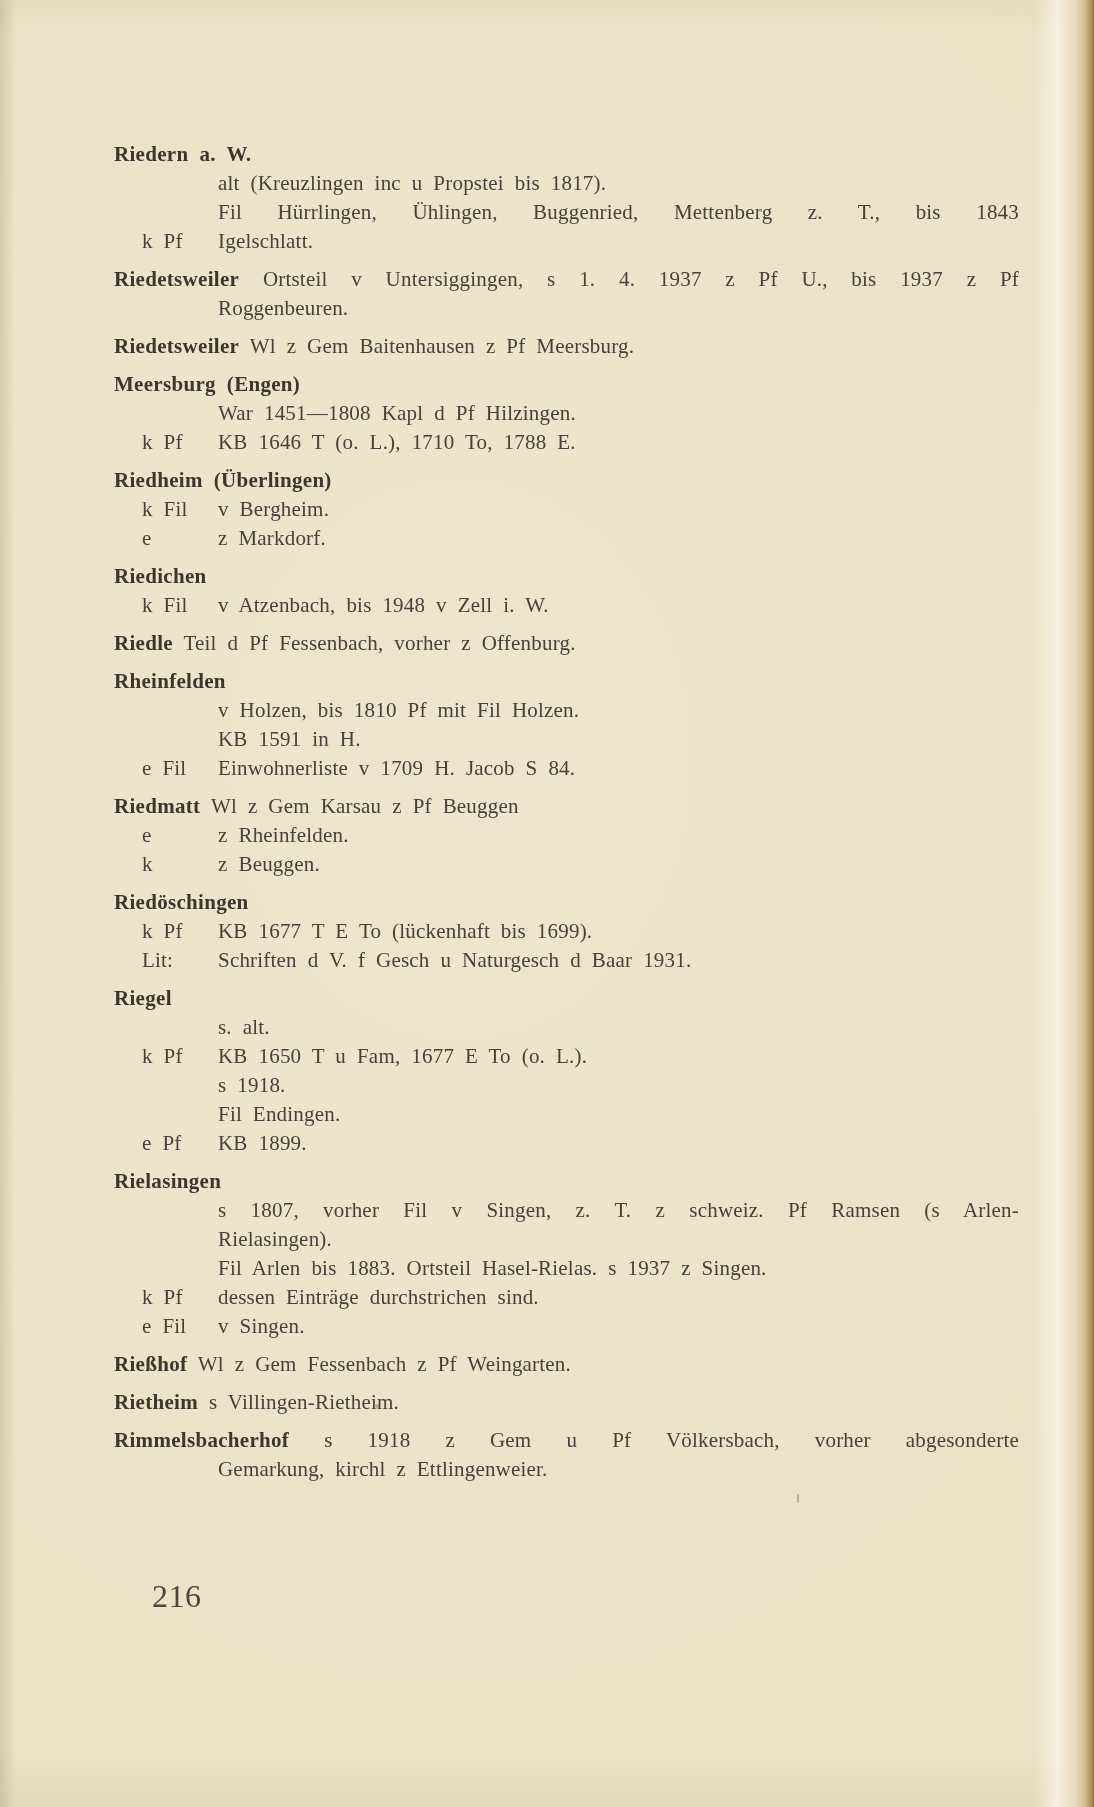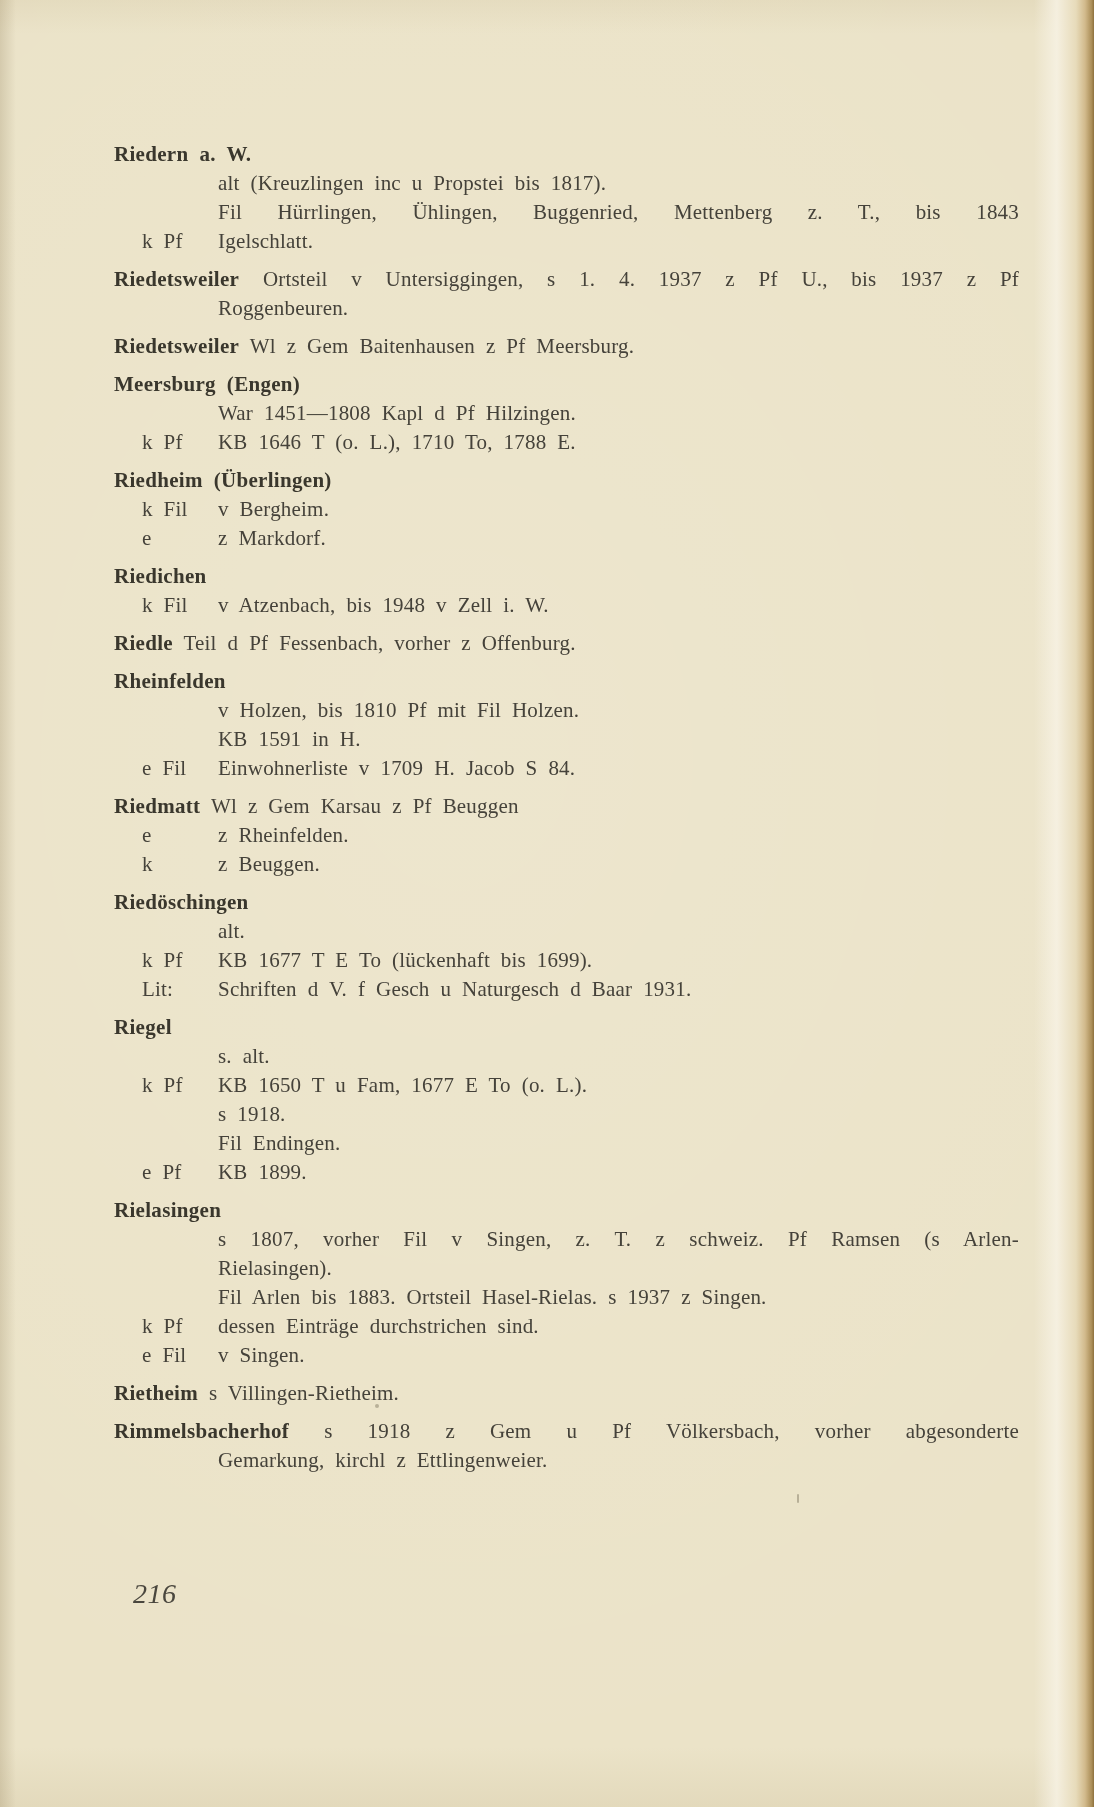--- a/index.html
+++ b/index.html
@@ -43,22 +43,22 @@
   .entry-line, .row-line, .cont-line { min-height: 29px; }
   .cont-line { padding-left: 104px; }
   .row { display: flex; align-items: flex-end; }
   .row-label {
     flex: 0 0 104px; width: 104px; box-sizing: border-box;
     padding-left: 28px; white-space: nowrap;
   }
   .row-lines { flex: 1 1 auto; min-width: 0; }
   .just { text-align: justify; text-align-last: justify; }
   .page-number {
-    position: absolute; left: 133px; top: 1578px;
-    font-size: 28px; color: #4a473e; letter-spacing: 0.5px; font-style: italic;
+    position: absolute; left: 152px; top: 1578px;
+    font-size: 32px; color: #4a473e; letter-spacing: 0.5px;
   }
   .blemish { position: absolute; background: rgba(90,80,60,0.35); border-radius: 50%; }
   .blemish.b1 { left: 375px; top: 1404px; width: 4px; height: 4px; }
   .blemish.b2 { left: 797px; top: 1494px; width: 2px; height: 9px; border-radius: 2px; }
 </style>
 </head>
 <body>
 
 <div class="page">
   <div class="edge-left"></div>
@@ -143,21 +143,20 @@
           <div class="row-lines">
             <div class="row-line">z Beuggen.</div>
           </div>
         </div>
       </section>
       <section class="entry">
         <div class="entry-line head-line"><span class="headword">Riedöschingen</span></div>
         <div class="row">
           <span class="row-label">k Pf</span>
           <div class="row-lines">
-            <div class="row-line">alt.</div>
             <div class="row-line">KB 1677 T E To (lückenhaft bis 1699).</div>
           </div>
         </div>
         <div class="row">
           <span class="row-label">Lit:</span>
           <div class="row-lines">
             <div class="row-line">Schriften d V. f Gesch u Naturgesch d Baar 1931.</div>
           </div>
         </div>
       </section>
@@ -189,20 +188,23 @@
             <div class="row-line">Fil Arlen bis 1883. Ortsteil Hasel-Rielas. s 1937 z Singen.</div>
             <div class="row-line">dessen Einträge durchstrichen sind.</div>
           </div>
         </div>
         <div class="row">
           <span class="row-label">e Fil</span>
           <div class="row-lines">
             <div class="row-line">v Singen.</div>
           </div>
         </div>
+      </section>
+      <section class="entry">
+        <div class="entry-line head-line"><span class="headword">Rießhof</span> <span class="inline-text">Wl z Gem Fessenbach z Pf Weingarten.</span></div>
       </section>
       <section class="entry">
         <div class="entry-line head-line"><span class="headword">Rietheim</span> <span class="inline-text">s Villingen-Rietheim.</span></div>
       </section>
       <section class="entry">
         <div class="entry-line head-line just"><span class="headword">Rimmelsbacherhof</span> <span class="inline-text">s 1918 z Gem u Pf Völkersbach, vorher abgesonderte</span></div>
         <div class="cont-line">Gemarkung, kirchl z Ettlingenweier.</div>
       </section>
     </main>
   <div class="page-number">216</div>

